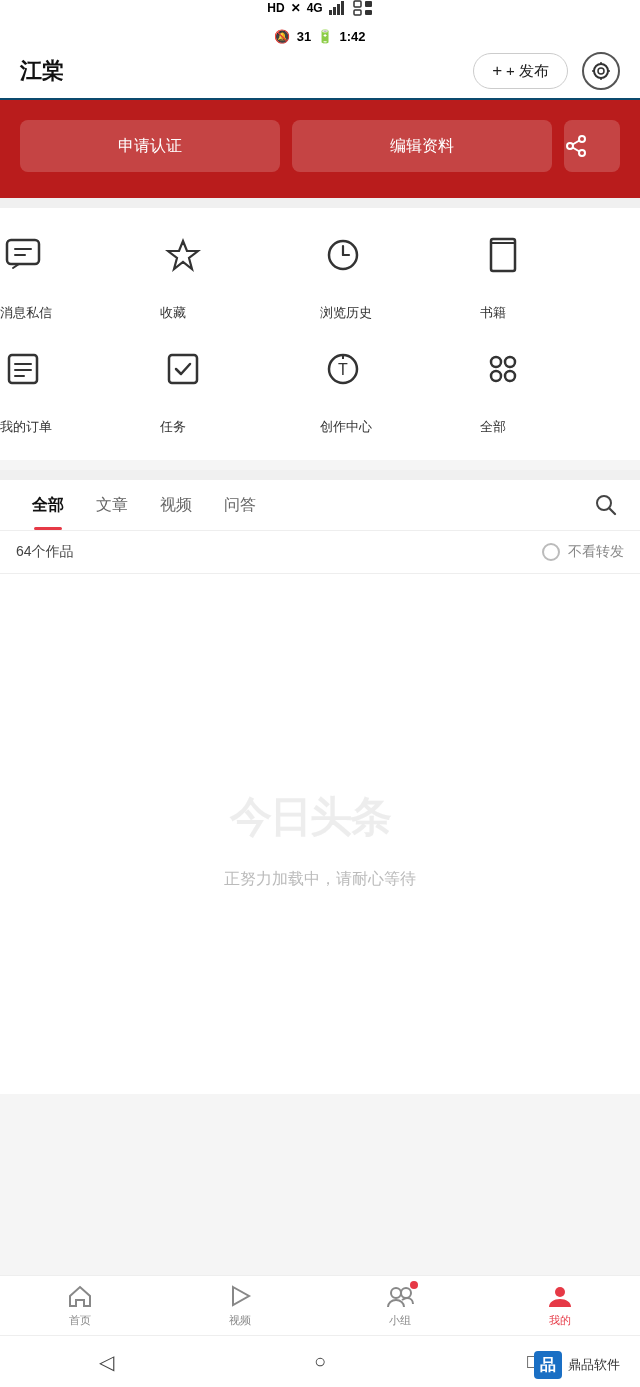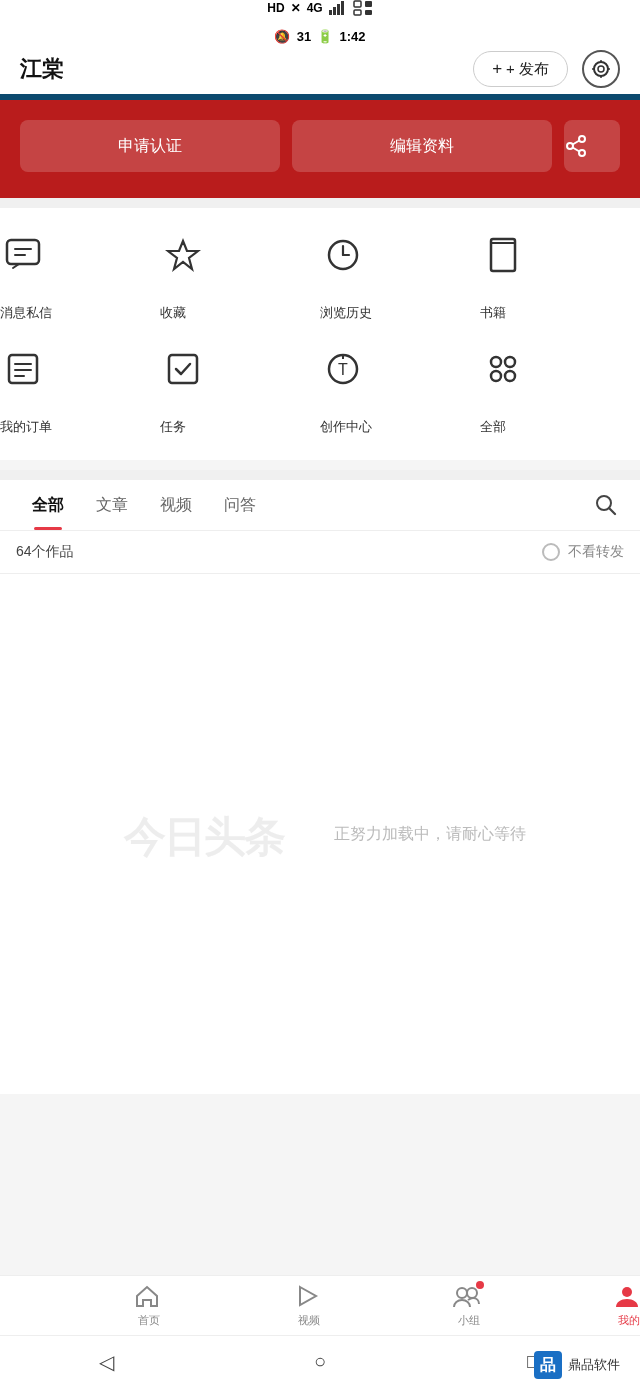--- a/index.html
+++ b/index.html
@@ -39,21 +39,21 @@
     }
 
     
     .header {
       background: #fff;
       height: 56px;
       display: flex;
       align-items: center;
       justify-content: space-between;
       padding: 0 20px;
-      border-bottom: 6px solid #0c4a6e;
+      border-bottom: 2px solid #0c4a6e;
     }
     .header-title {
       font-size: 22px;
       font-weight: 700;
       color: #111;
     }
     .header-actions {
       display: flex;
       align-items: center;
       gap: 14px;
@@ -225,21 +225,21 @@
       border: 2px solid #bbb;
       border-radius: 50%;
       display: inline-block;
     }
 
     
     .loading-area {
       background: #fff;
       min-height: 520px;
       display: flex;
-      flex-direction: row;
+      flex-direction: column;
       align-items: center;
       justify-content: center;
       gap: 20px;
     }
     .watermark-logo {
       font-size: 52px;
       color: #e8e8e8;
       font-weight: 800;
       letter-spacing: -2px;
       display: flex;
@@ -260,21 +260,21 @@
       width: 640px;
       background: #fff;
       border-top: 1px solid #eee;
       display: flex;
       height: 60px;
     }
     .nav-item {
       flex: 1;
       display: flex;
       flex-direction: column;
-      align-items: flex-end;
+      align-items: center;
       justify-content: center;
       gap: 4px;
       cursor: pointer;
     }
     .nav-icon {
       font-size: 24px;
       color: #888;
       position: relative;
     }
     .nav-icon.active-nav {

